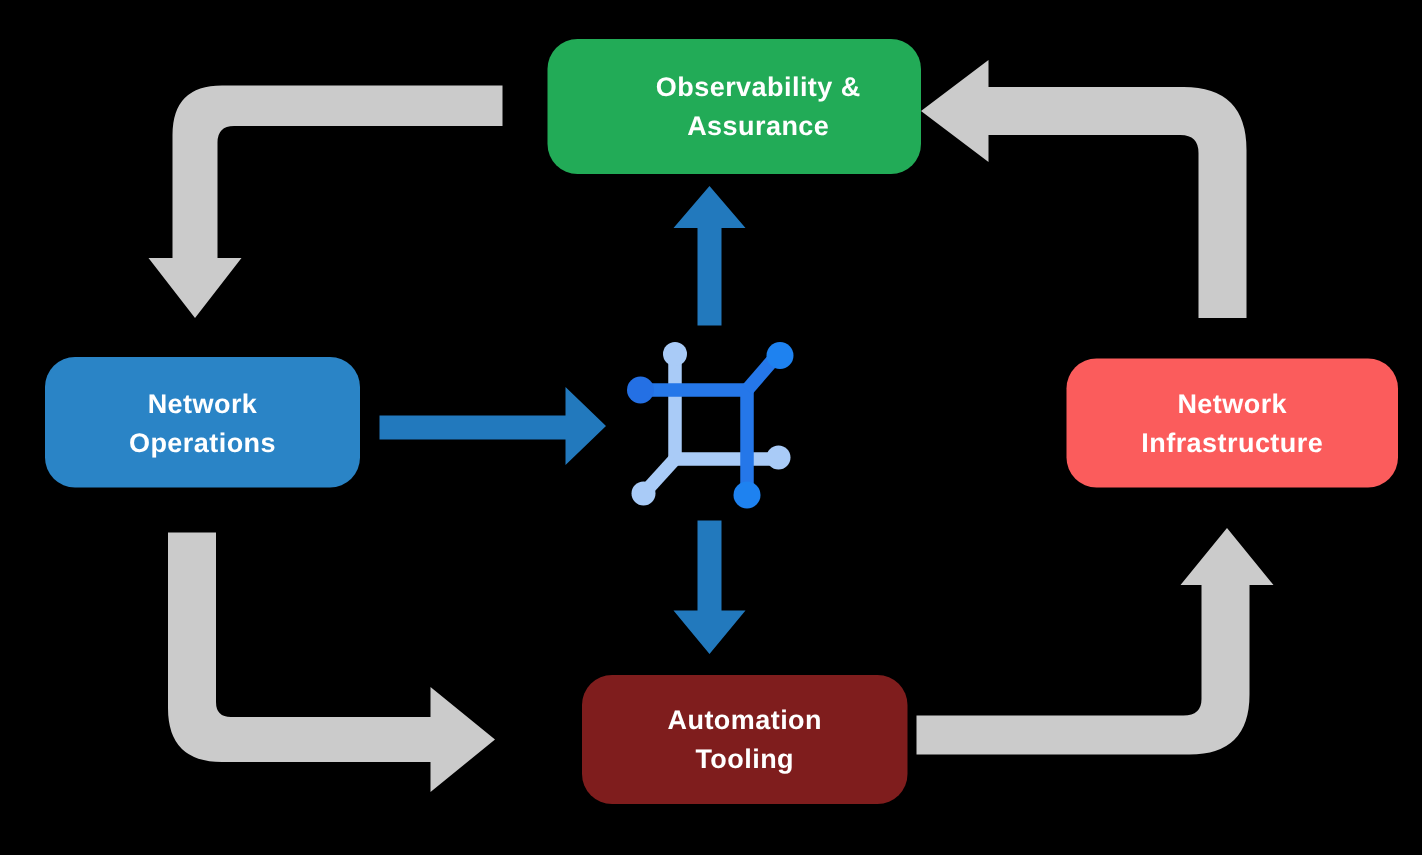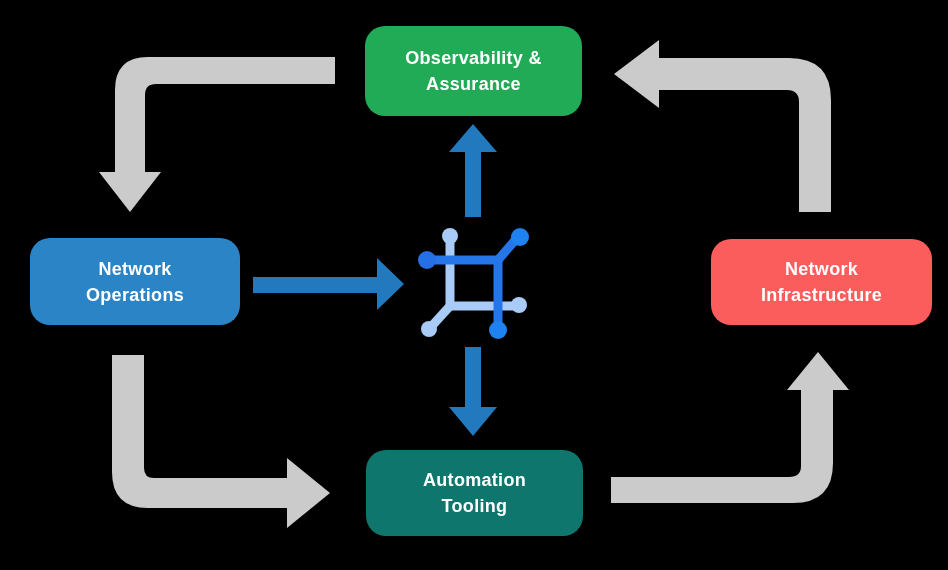--- a/index.html
+++ b/index.html
@@ -73,33 +73,33 @@
     </g>
     <g>
       <path fill="none" stroke-width="9" d="M14 40 L85 40 L85 110" stroke="#2577E9"></path>
       <path fill="none" stroke-width="9" d="M85 40 L104 18" stroke="#2577E9"></path>
       <circle cx="14" cy="40" r="9" fill="#2470E4"></circle>
       <circle cx="107" cy="17" r="9" fill="#1E82F0"></circle>
       <circle cx="85" cy="110" r="9" fill="#1E82F0"></circle>
     </g>
   </svg>
 
-  <div class="node node-assurance" style="background: rgb(34, 171, 87);">
+  <div class="node node-assurance" style="background: rgb(34, 171, 87); padding-left: 32px;">
     <span class="label">Observability &amp;
 Assurance</span>
   </div>
 
   <div class="node node-operations" style="background: rgb(42, 132, 198);">
     <span class="label">Network
 Operations</span>
   </div>
 
   <div class="node node-infrastructure" style="background: rgb(251, 92, 92);">
     <span class="label">Network
 Infrastructure</span>
   </div>
 
-  <div class="node node-tooling" style="background: #0f766e;">
+  <div class="node node-tooling" style="background: #7f1d1d; margin-left: 22px;">
     <span class="label">Automation
 Tooling</span>
   </div>
 
 </div>
 
 </body></html>

